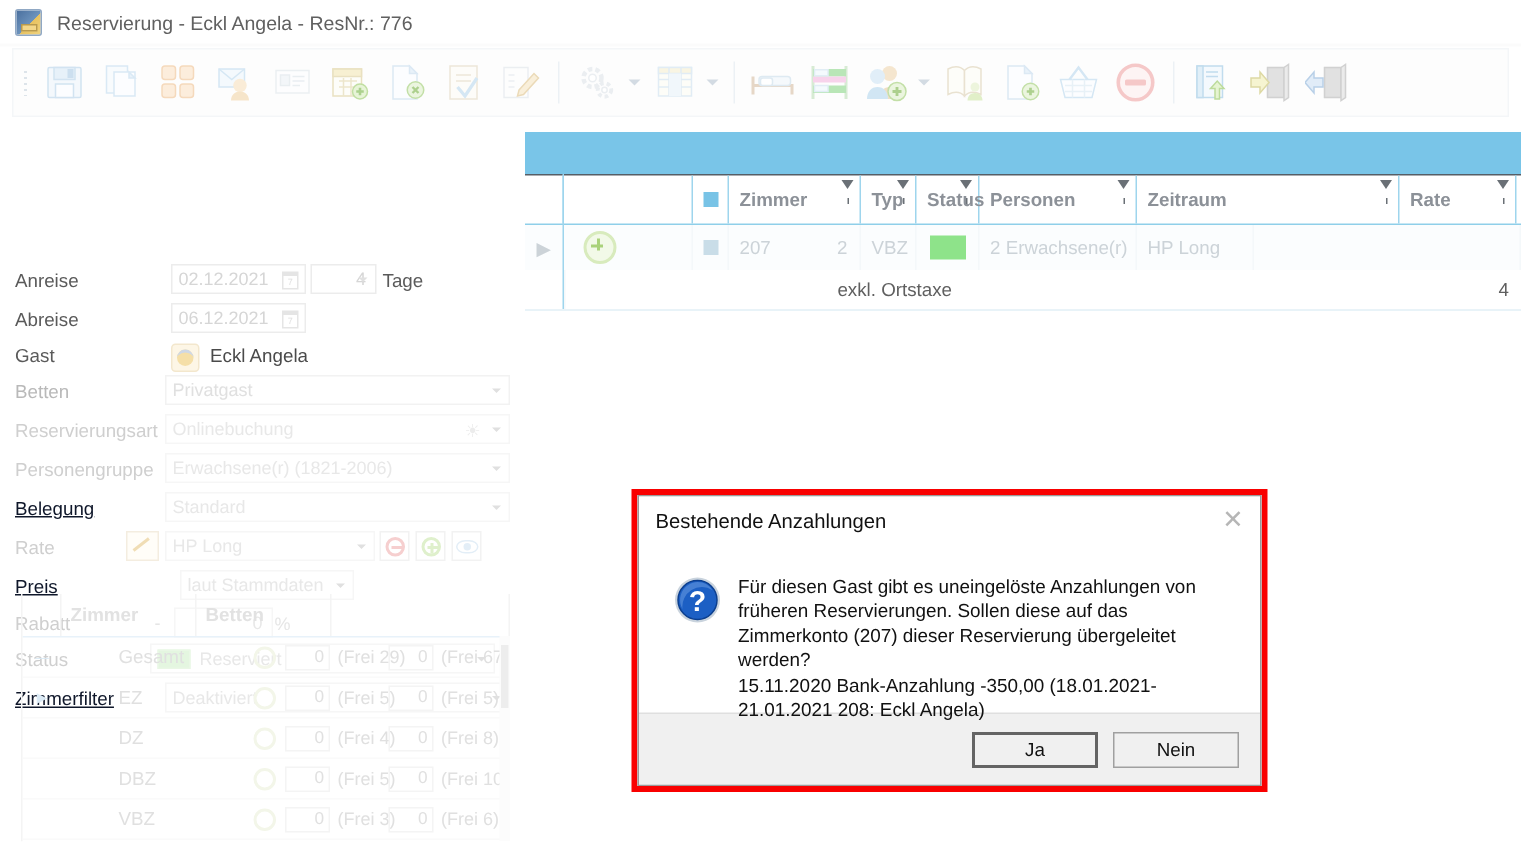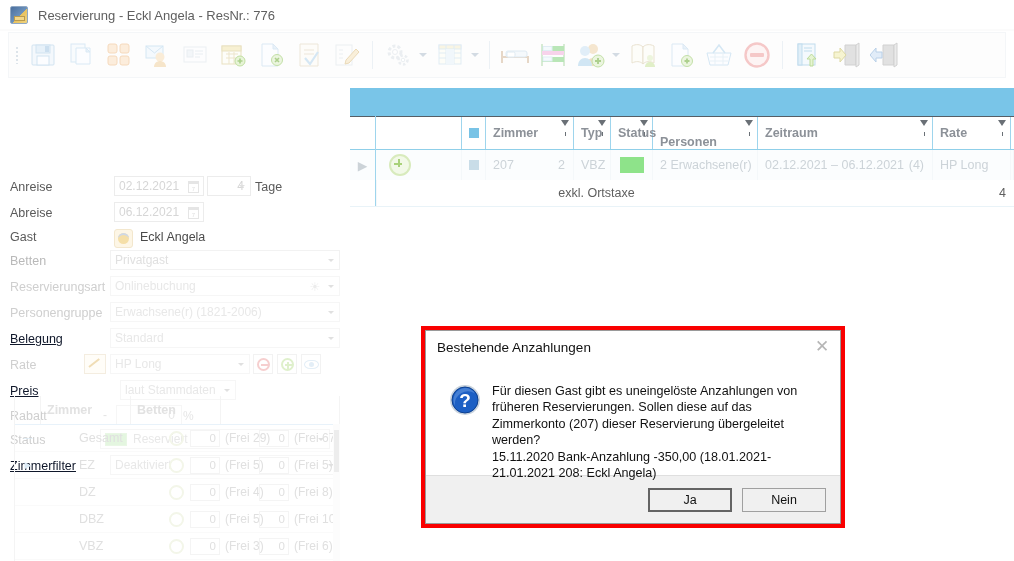--- a/index.html
+++ b/index.html
@@ -373,21 +373,21 @@
     width: 10px; height: 10px;
     background: #78c3e6;
     margin: 0 auto;
   }
   .c-arrow  { width: 26px; flex: 0 0 26px; }
   .c-blank  { width: 86px; flex: 0 0 86px; }
   .c-chk    { width: 24px; flex: 0 0 24px; justify-content:center; padding-left:0;}
   .c-zimmer { width: 88px; flex: 0 0 88px; }
   .c-typ    { width: 37px; flex: 0 0 37px; }
   .c-status { width: 42px; flex: 0 0 42px; }
-  .c-pers   { width: 105px; flex: 0 0 105px; align-items: flex-end; }
+  .c-pers   { width: 105px; flex: 0 0 105px; }
   .c-zeit   { width: 175px; flex: 0 0 175px; }
   .c-rate   { width: 78px; flex: 0 0 78px; }
   .c-pau    { flex: 1 1 auto; }
 
   .grid-row {
     position: absolute; left: 0; top: 66px;
     width: 664px; height: 30px;
     display: flex;
     background: #fbfdfe;
     align-items: center;
@@ -966,24 +966,20 @@
       </div>
     <div class="gc c-zimmer" style="justify-content:space-between; padding-right:8px;">
       <span>207</span>
       <span>2</span>
     </div>
     <div class="gc c-typ">VBZ</div>
     <div class="gc c-status" style="padding-left:0">
         <span class="status-green"></span>
       </div>
     <div class="gc c-pers">2 Erwachsene(r)</div>
-    <div class="gc c-zeit" style="justify-content:space-between; padding-right:8px;">
-      <span>02.12.2021 – 06.12.2021</span>
-      <span>(4)</span>
-    </div>
     <div class="gc c-rate">HP Long</div>
     <div class="gc c-pau" style="padding-left:0"></div>
   </div>
 
   <div class="grid-subrow">
     <div class="sub-left"></div>
     <div class="sub-mid">exkl. Ortstaxe</div>
     <div class="sub-right">4</div>
   </div>
   <div class="grid-bottom-line"></div>

